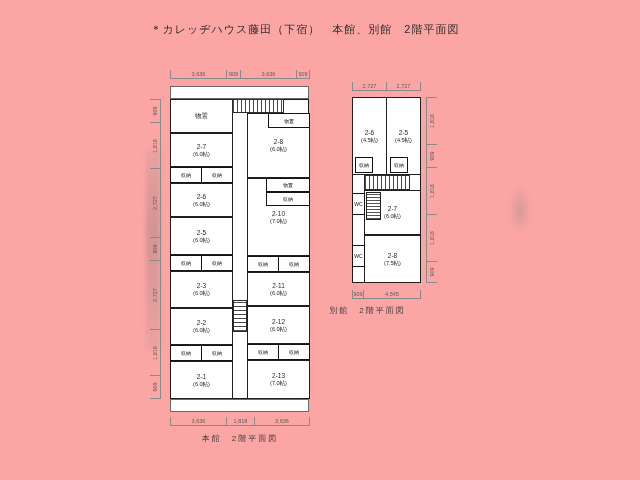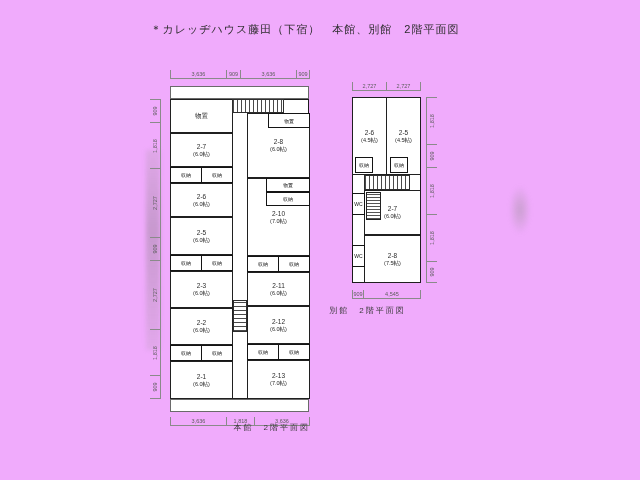--- a/index.html
+++ b/index.html
@@ -1,21 +1,21 @@
 <!DOCTYPE html>
 <html><head>
 <meta charset="utf-8">
 <style>
   html,body{margin:0;padding:0;}
   body{
     width:640px;height:480px;position:relative;overflow:hidden;
     background:#ffffff;
     font-family:"Liberation Sans","DejaVu Sans",sans-serif;
   }
-  .canvas{position:absolute;inset:0;background:#f0abfc;}
+  .canvas{position:absolute;inset:0;background:#fca5a5;}
   .title{
     position:absolute;left:140px;top:22px;width:330px;text-align:center;
     font-size:11px;color:#2b2b2b;letter-spacing:1px;white-space:nowrap;
   }
   .caption{
     position:absolute;font-size:8px;color:#3a3a3a;letter-spacing:2px;
     text-align:center;white-space:nowrap;
   }
   .plan{position:absolute;}
   .block{position:absolute;box-sizing:border-box;border:1.6px solid #1c1c1c;background:#ffffff;}
@@ -221,21 +221,21 @@
     <div class="d" style="height:69px;">
         <span>2,727</span>
       </div>
     <div class="d" style="height:46px;">
         <span>1,818</span>
       </div>
     <div class="d" style="height:24px;">
         <span>909</span>
       </div>
   </div>
-  <div class="caption" style="left:170px;top:422px;width:140px;text-align:right;">本館　2階平面図</div>
+  <div class="caption" style="left:170px;top:433px;width:140px;">本館　2階平面図</div>
 
   <div class="plan" style="left:352px;top:97px;width:69px;height:186px;">
     <div class="block" style="left:0;top:0;width:69px;height:186px;"></div>
 
     <div class="room" style="left:0;top:0;width:35px;height:78px;">
       <span class="rid">2-6</span>
       <span class="rsz">(4.5帖)</span>
     </div>
     <div class="room" style="left:34px;top:0;width:35px;height:78px;">
       <span class="rid">2-5</span>

